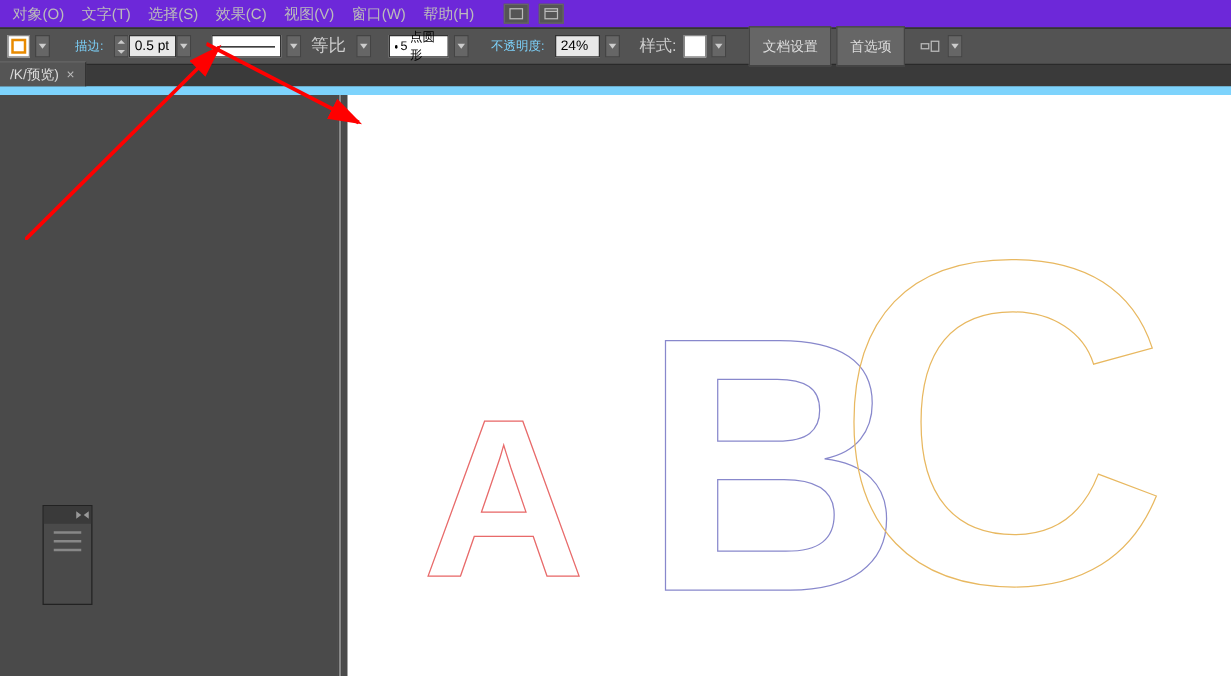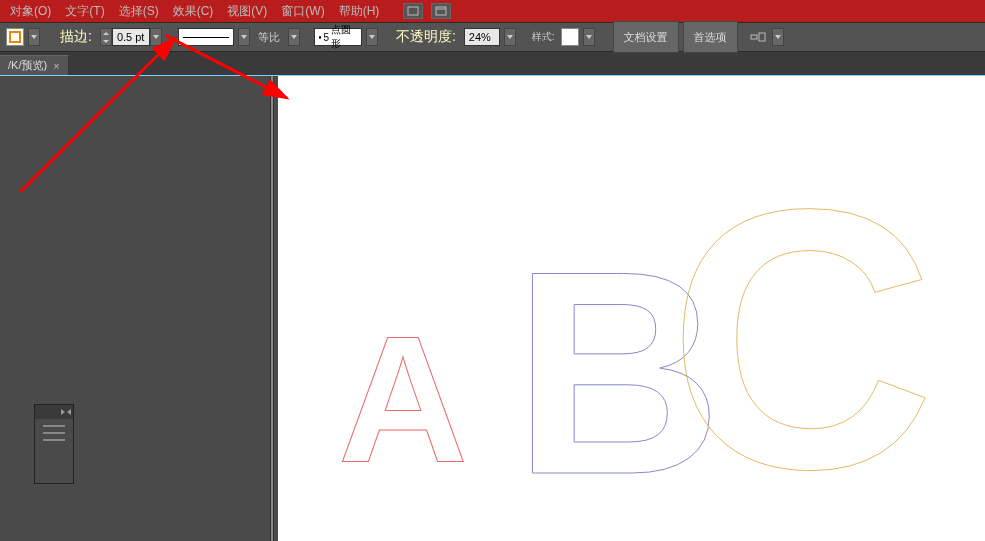--- a/index.html
+++ b/index.html
@@ -9,21 +9,21 @@
       background: #4a4a4a;
       font-family: "Microsoft YaHei", Arial, sans-serif;
       font-size: 12px;
       overflow: hidden;
       position: relative;
     }
     .menubar {
       display: flex;
       align-items: center;
       height: 22px;
-      background: #b91c1c;
+      background: #6d28d9;
       padding: 0 4px;
       gap: 2px;
     }
     .menu-item {
       color: #bbb;
       padding: 2px 6px;
       cursor: pointer;
       font-size: 12px;
     }
     .menubar-icons {
@@ -73,22 +73,22 @@
       justify-content: center;
       border: 1px solid #444;
     }
     .arrow-down::after {
       content:"";
       border-left:3px solid transparent;
       border-right:3px solid transparent;
       border-top:4px solid #ccc;
     }
     .tb-label {
-      color: #fef9c3;
-      font-size: 14px;
+      color: #7dd3fc;
+      font-size: 10px;
       padding: 0 4px;
     }
     .spinner {
       display:flex;
       align-items:center;
     }
     .spin-btns {
       width:12px;
       height:18px;
       background:#666;
@@ -155,21 +155,21 @@
       cursor:pointer;
     }
     .prefs-icon {
       width:20px;height:16px;
       display:flex;align-items:center;justify-content:center;
       margin-left:6px;
     }
     .tab-strip{
       height:24px;
       background:#3a3a3a;
-      border-bottom:1px solid #7dd3fc;
+      border-bottom:7px solid #7dd3fc;
       display:flex;
       align-items:flex-end;
       padding-left:0px;
     }
     .doc-tab{
       height:20px;
       background:#555;
       padding:0 8px;
       display:flex;
       align-items:center;
@@ -327,41 +327,41 @@
     </div>
     <div class="input-box">0.5 pt</div>
     <div class="dropdown-arrow arrow-down"></div>
   </div>
 
   <div style="width:8px"></div>
 
   <div class="thin-line-box"></div>
   <div class="dropdown-arrow arrow-down"></div>
 
-  <span style="color:#ccc;font-size:11px;padding:0 4px;">等比</span>
+  <span style="color:#ccc;font-size:14px;padding:0 4px;">等比</span>
   <div class="dropdown-arrow arrow-down"></div>
 
   <div style="width:6px"></div>
 
   <div class="dash-box">
     <span class="dot"></span>
     <span style="color:#000;font-size:10px;">5</span>
     <span style="color:#000;font-size:10px;">点圆形</span>
   </div>
   <div class="dropdown-arrow arrow-down"></div>
 
   <div style="width:6px"></div>
 
   <span class="tb-label">不透明度:</span>
   <div class="input-box" style="min-width:36px;">24%</div>
   <div class="dropdown-arrow arrow-down"></div>
 
   <div style="width:6px"></div>
 
-  <span style="color:#ccc;font-size:10px;padding:0 2px;">样式:</span>
+  <span style="color:#ccc;font-size:13px;padding:0 2px;">样式:</span>
   <div class="swatch-box"></div>
   <div class="dropdown-arrow arrow-down"></div>
 
   <div style="width:10px"></div>
 
   <div class="btn">文档设置</div>
   <div class="btn">首选项</div>
 
   <div class="prefs-icon">
     <svg width="16" height="12" viewBox="0 0 16 12">

